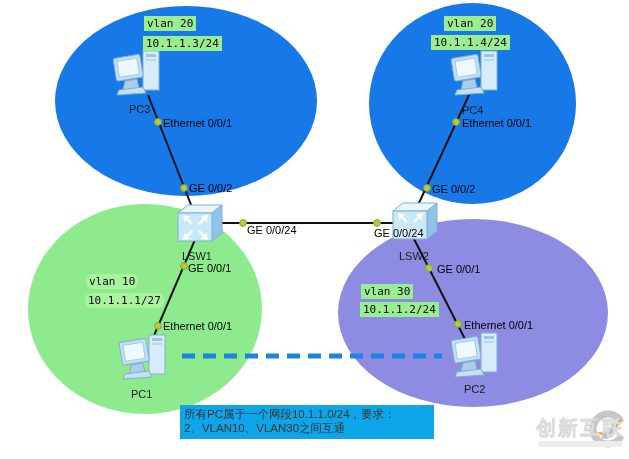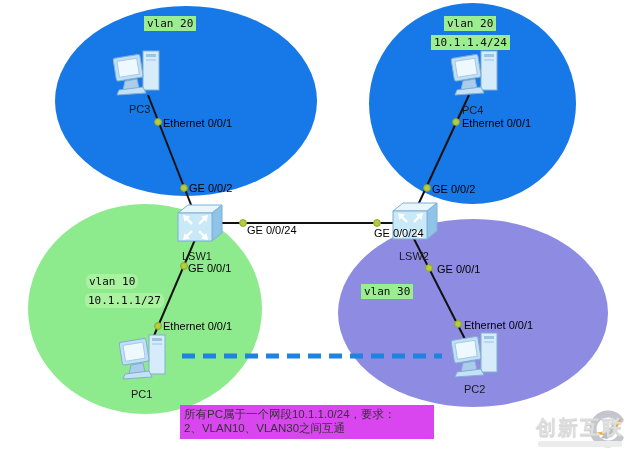--- a/index.html
+++ b/index.html
@@ -13,21 +13,21 @@
   .zone-tr{left:369px;top:3px;width:207px;height:201px;}
   .zone-bl{left:28px;top:204px;width:234px;height:210px;}
   .zone-br{left:338px;top:219px;width:270px;height:188px;}
   svg.wires{position:absolute;left:0;top:0;z-index:2;}
   .dev{position:absolute;z-index:3;}
   .lbl{position:absolute;z-index:4;font-size:11px;color:#000;white-space:nowrap;}
   .devname{color:#1b1b1b;}
   .tag{position:absolute;z-index:4;font-family:"DejaVu Sans Mono","Liberation Mono",monospace;
        font-size:11px;color:#0a0a0a;background:#9bed92;padding:0 3px;line-height:15px;white-space:nowrap;}
   .tag-on-green{background:#a8f2a0;border-radius:6px;}
-  .note{position:absolute;left:180px;top:405px;width:246px;z-index:5;background:#d946ef;
+  .note{position:absolute;left:180px;top:405px;width:246px;z-index:5;background:#0ea5e9;
         color:#343434;font-size:11.5px;line-height:13.5px;padding:3px 4px 4px 4px;}
   .watermark{position:absolute;left:492px;top:408px;width:135px;height:48px;z-index:5;text-align:right;}
   .wm-text{position:absolute;left:44px;top:6px;font-size:20px;font-weight:bold;color:#dedede;
            letter-spacing:2px;text-shadow:0 1px 1px #c9c9c9;white-space:nowrap;}
   .wm-sub{position:absolute;left:46px;top:33px;width:84px;height:6px;background:#ececec;border-radius:2px;}
 </style>
 </head>
 <body>
 
 <div class="canvas">
@@ -132,25 +132,27 @@
     </g>
     <g fill="#fff">
       <polygon points="7,12 14,13.5 8.5,19"></polygon>
         <polygon points="32,12 25,13.5 30.5,19"></polygon>
       <polygon points="7,37 14,35.5 8.5,30"></polygon>
         <polygon points="32,37 25,35.5 30.5,30"></polygon>
     </g>
   </svg>
 
   <div class="tag" style="left:144px;top:16px">vlan 20</div>
+  <div class="tag" style="left:143px;top:36px">10.1.1.3/24</div>
   <div class="tag" style="left:444px;top:16px">vlan 20</div>
   <div class="tag" style="left:431px;top:35px">10.1.1.4/24</div>
   <div class="tag tag-on-green" style="left:86px;top:274px">vlan 10</div>
   <div class="tag tag-on-green" style="left:85px;top:293px">10.1.1.1/27</div>
   <div class="tag" style="left:361px;top:284px">vlan 30</div>
+  <div class="tag" style="left:360px;top:302px">10.1.1.2/24</div>
 
   <div class="lbl" style="left:163px;top:117px">Ethernet 0/0/1</div>
   <div class="lbl" style="left:189px;top:182px">GE 0/0/2</div>
   <div class="lbl" style="left:462px;top:117px">Ethernet 0/0/1</div>
   <div class="lbl" style="left:432px;top:183px">GE 0/0/2</div>
   <div class="lbl" style="left:247px;top:224px">GE 0/0/24</div>
   <div class="lbl" style="left:374px;top:227px">GE 0/0/24</div>
   <div class="lbl" style="left:188px;top:262px">GE 0/0/1</div>
   <div class="lbl" style="left:437px;top:263px">GE 0/0/1</div>
   <div class="lbl" style="left:163px;top:320px">Ethernet 0/0/1</div>

